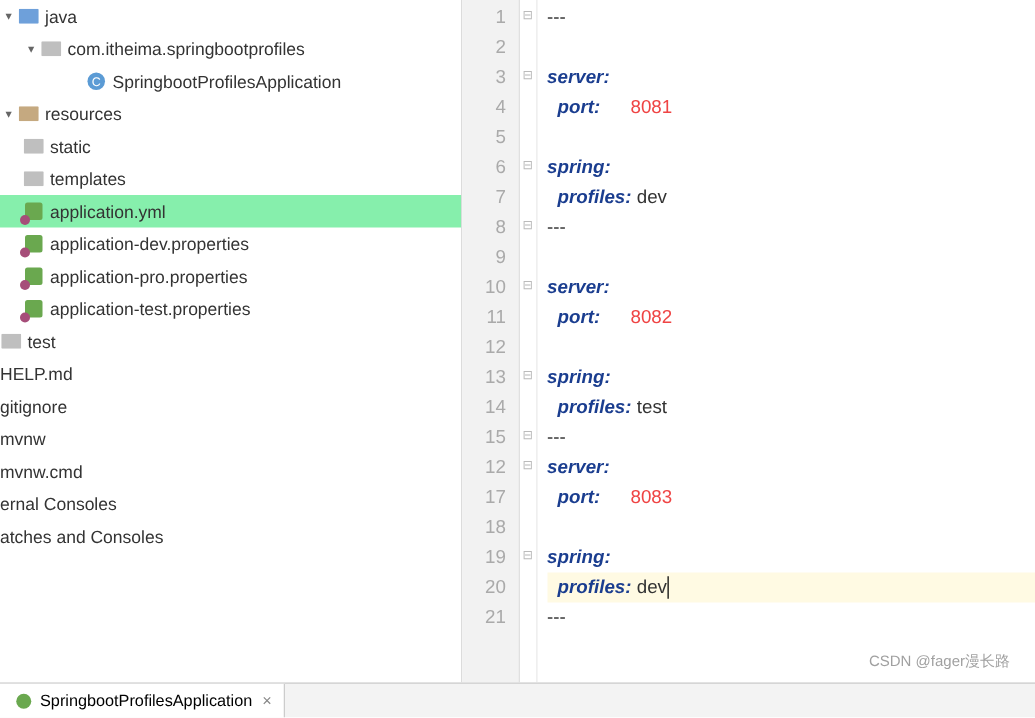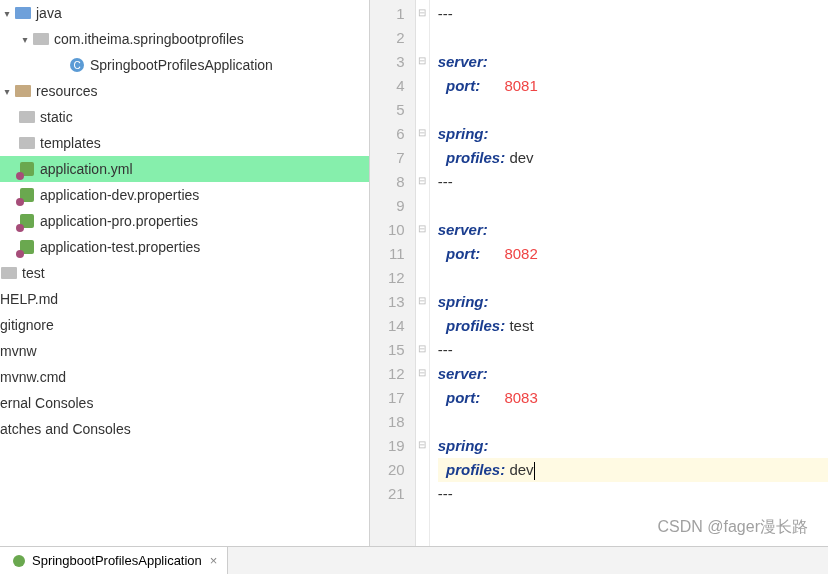--- a/index.html
+++ b/index.html
@@ -30,21 +30,21 @@
     .line { height: 24px; line-height: 24px; white-space: pre; }
     .line.current { background: #fffae3; }
     .kw { color: #1a3d8f; font-weight: bold; font-style: italic; }
     .num { color: #ef4444; margin-left: 20px; }
     .txt { color: #333; }
     .caret { display: inline-block; width: 1px; height: 18px; background: #000; vertical-align: middle; animation: blink 1s step-end infinite; }
     @keyframes blink { 50% { opacity: 0; } }
     .tab-bar { height: 28px; border-top: 1px solid #ccc; display: flex; align-items: center; background: #f3f3f3; font-size: 13px; }
     .tab { display: flex; align-items: center; padding: 0 10px; height: 100%; border-right: 1px solid #ccc; background: #fff; }
     .tab .close { margin-left: 8px; color: #888; cursor: pointer; }
-    .watermark { position: absolute; right: 20px; bottom: 36px; color: rgba(120,120,120,0.7); font-size: 16px; pointer-events: none; }
+    .watermark { position: absolute; right: 20px; bottom: 36px; color: rgba(120,120,120,0.7); font-size: 12px; pointer-events: none; }
   </style>
 </head>
 <body>
 
 <div class="main">
   <div class="tree">
 
     <div class="tree-row indent-0">
       <span class="arrow">▾</span>
       <span class="icon folder-blue">

